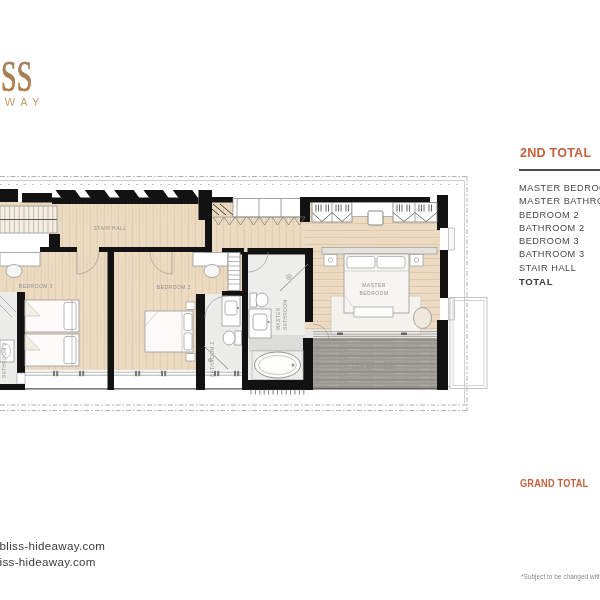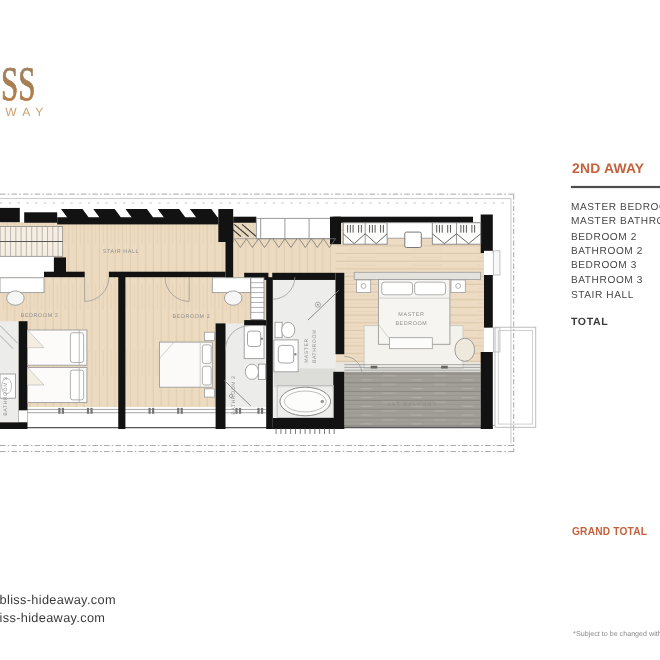--- a/index.html
+++ b/index.html
@@ -6,33 +6,33 @@
 body{width:600px;height:600px;position:relative;background:#ffffff;overflow:hidden;font-family:"Liberation Sans",sans-serif}
 .abs{position:absolute;line-height:1;white-space:nowrap}
 </style>
 </head>
 <body>
 
 <div class="abs" style="left:1px;top:55px;font-family:'Liberation Serif',serif;font-size:44px;transform:scaleX(0.64);transform-origin:0 0;-webkit-text-stroke:0.55px #a5794a;background:linear-gradient(180deg,#97826f 0%,#a87e4f 55%,#c57d3e 100%);-webkit-background-clip:text;background-clip:text;color:transparent;">SS</div>
 
 <div class="abs" style="left:-7.5px;top:97px;font-size:11px;letter-spacing:5.4px;color:#c9a06e;">AWAY</div>
 
-<div class="abs" style="left:520px;top:147px;font-size:12.6px;font-weight:bold;color:#c4603c;letter-spacing:0.2px;">2ND AWAY</div>
+<div class="abs" style="left:520px;top:147px;font-size:12.6px;font-weight:bold;color:#c4603c;letter-spacing:0.2px;">2ND TOTAL</div>
 
 <div class="abs" style="left:519px;top:169px;width:81px;height:1.5px;background:#4d4d4d;"></div>
 
 <div class="abs" style="left:519px;top:183.9px;font-size:9.2px;color:#474747;letter-spacing:0.55px;">MASTER BEDROOM</div>
 <div class="abs" style="left:519px;top:197.2px;font-size:9.2px;color:#474747;letter-spacing:0.55px;">MASTER BATHROOM</div>
 <div class="abs" style="left:519px;top:210.5px;font-size:9.2px;color:#474747;letter-spacing:0.55px;">BEDROOM 2</div>
 <div class="abs" style="left:519px;top:223.8px;font-size:9.2px;color:#474747;letter-spacing:0.55px;">BATHROOM 2</div>
 <div class="abs" style="left:519px;top:237.1px;font-size:9.2px;color:#474747;letter-spacing:0.55px;">BEDROOM 3</div>
 <div class="abs" style="left:519px;top:250.4px;font-size:9.2px;color:#474747;letter-spacing:0.55px;">BATHROOM 3</div>
 <div class="abs" style="left:519px;top:263.7px;font-size:9.2px;color:#474747;letter-spacing:0.55px;">STAIR HALL</div>
 
-<div class="abs" style="left:519px;top:288px;font-size:9.6px;font-weight:bold;color:#3a3a3a;letter-spacing:0.6px;text-align:right;">TOTAL</div>
+<div class="abs" style="left:519px;top:277px;font-size:9.6px;font-weight:bold;color:#3a3a3a;letter-spacing:0.6px;text-align:right;">TOTAL</div>
 
 <div class="abs" style="left:520px;top:477.5px;font-size:10.5px;font-weight:bold;color:#c4603c;letter-spacing:0.2px;transform:scaleX(0.88);transform-origin:0 0;">GRAND TOTAL</div>
 
 <div class="abs" style="left:521px;top:573.5px;font-size:6.5px;color:#8a8a8a;">*Subject to be changed without prior notice</div>
 
 <div class="abs" style="left:-29.3px;top:540px;font-size:11.6px;color:#3a3a3a;letter-spacing:0.3px;">www.bliss-hideaway.com</div>
 
 <div class="abs" style="left:-10px;top:556px;font-size:11.6px;color:#3a3a3a;letter-spacing:0.3px;">bliss-hideaway.com</div>
 
 <svg class="abs" style="left:0;top:0" width="600" height="600" viewBox="0 0 600 600">

